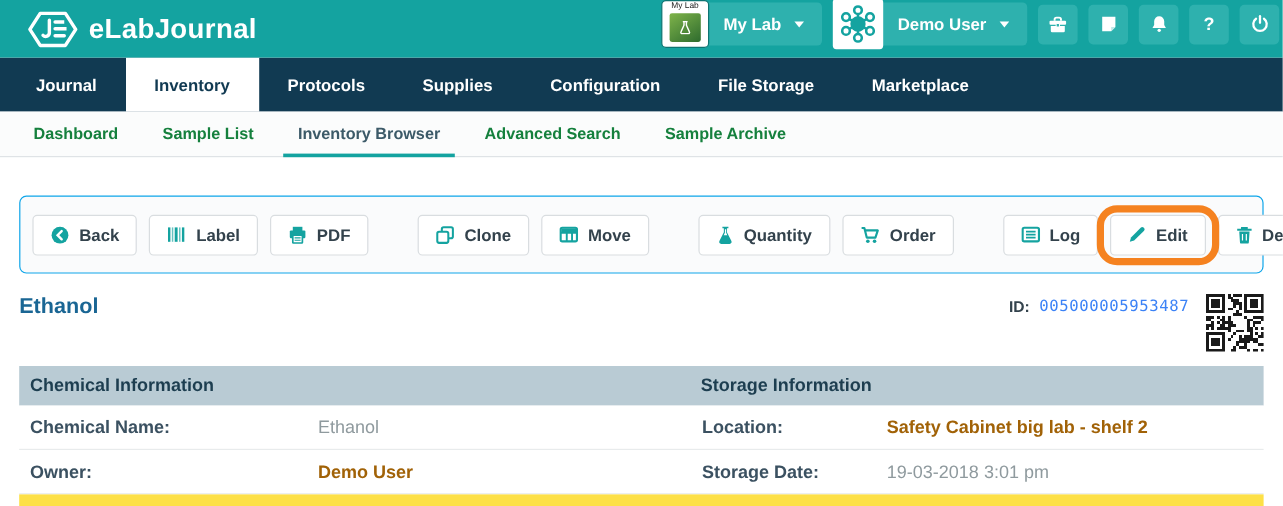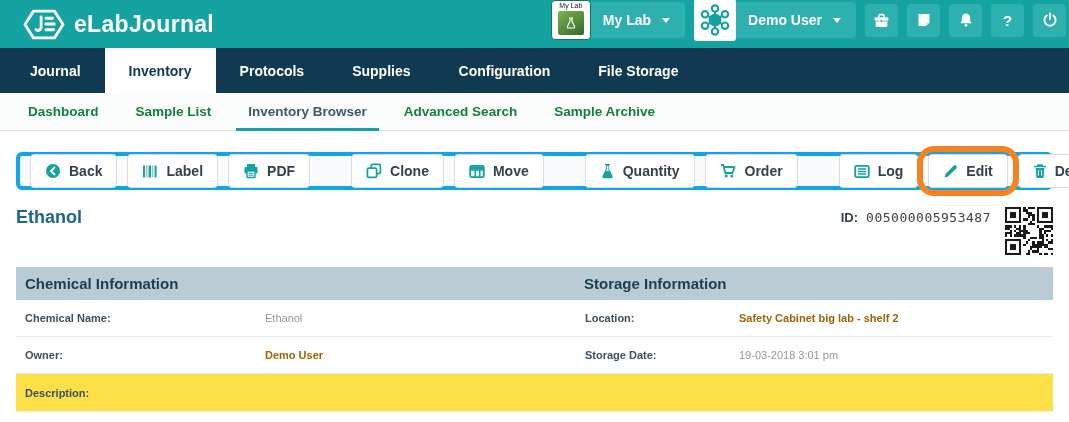--- a/index.html
+++ b/index.html
@@ -48,51 +48,51 @@
             display:flex; padding-left:16px; }
   .sub-item { font-size:13.5px; font-weight:bold; color:#15803d;
               padding:0 12px; margin-right:13px; display:flex;
               align-items:center; position:relative; cursor:pointer; }
   .sub-item.active { color:#3c5a68; }
   .sub-item.active::after { content:""; position:absolute; left:0; right:0;
               bottom:-1px; height:3px; background:#14a3a0; }
 
   
   .content { padding:0 16px; }
-  .toolbar { margin-top:21px; background:#fafbfc; border:4px solid #0ea5e9;
-             border-radius:6px; height:38px; display:flex; align-items:center;
+  .toolbar { margin-top:32px; background:#fafbfc; border:1px solid #0ea5e9;
+             border-radius:6px; height:65px; display:flex; align-items:center;
              padding:0 10px; gap:10px; }
   .tbtn { background:#fff; border:1px solid #d9dde0; border-radius:4px;
           height:34px; padding:0 14px; display:flex; align-items:center;
           gap:8px; font-weight:bold; font-size:14px; color:#33424c;
           font-family:inherit; cursor:pointer; white-space:nowrap; }
   .gap-left { margin-left:31px; }
   .edit-wrap { position:relative; display:inline-flex; }
   .highlight-ring { position:absolute; top:-8px; bottom:-8px; left:-11px;
           right:-11px; border:6px solid #f58220; border-radius:17px;
           pointer-events:none; z-index:3; }
 
   .title-row { margin-top:17px; display:flex; justify-content:space-between;
                align-items:flex-start; }
   .page-title { font-size:18px; font-weight:bold; color:#1a6694; }
   .id-wrap { display:flex; align-items:flex-start; gap:8px; }
   .id-label { font-size:13px; font-weight:bold; color:#33424c; margin-top:3px; }
   .id-value { font-family:"DejaVu Sans Mono", monospace; font-size:13px;
-              color:#404040; margin-top:3px; letter-spacing:.5px; }
+              color:#3b82f6; margin-top:3px; letter-spacing:.5px; }
   .qr { width:48px; height:48px; margin-left:6px; }
 
   
   .info-table { margin-top:12px; border-bottom:1px solid #eceeef; }
   .t-header { display:grid; grid-template-columns:559px 1fr; background:#b9cbd4;
               height:33px; align-items:center; font-weight:bold;
               font-size:15px; color:#1d3e50; }
   .t-header > div { padding-left:9px; }
   .t-row { display:grid; grid-template-columns:249px 310px 164px 1fr;
            height:37px; align-items:center; border-bottom:1px solid #e8ebec;
-           font-size:11px; background:#fff; }
+           font-size:15px; background:#fff; }
   .t-row.shaded { background:#fde047; border-bottom:none; }
   .t-label { font-weight:bold; color:#3b5161; padding-left:9px; }
   .t-row > .t-label:nth-child(3) { padding-left:10px; }
   .t-value { color:#8f9a9e; }
   .t-link { color:#a16207; font-weight:bold; cursor:pointer; }
 
   .ticon, .hicon { display:inline-flex; align-items:center; justify-content:center; }
 </style>
 </head>
 <body>
@@ -193,20 +193,21 @@
   </div>
 </div>
 
 <nav class="mainnav">
   <div class="nav-item">Journal</div>
   <div class="nav-item active">Inventory</div>
   <div class="nav-item">Protocols</div>
   <div class="nav-item">Supplies</div>
   <div class="nav-item">Configuration</div>
   <div class="nav-item">File Storage</div>
+  <div class="nav-item">Marketplace</div>
 </nav>
 
 <nav class="subnav">
   <div class="sub-item">Dashboard</div>
   <div class="sub-item">Sample List</div>
   <div class="sub-item active">Inventory Browser</div>
   <div class="sub-item">Advanced Search</div>
   <div class="sub-item">Sample Archive</div>
 </nav>
 

